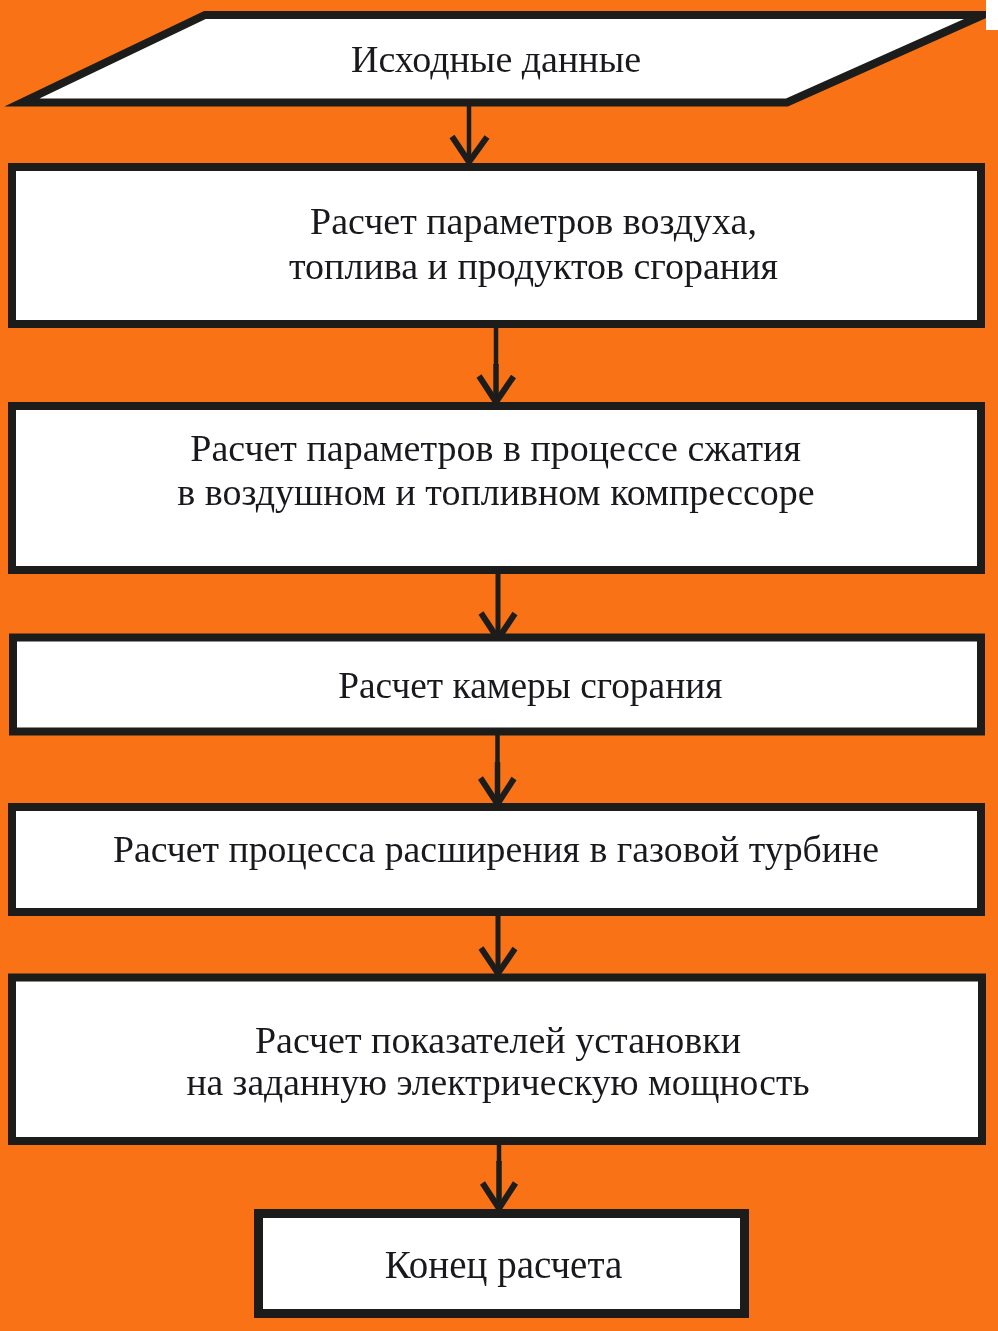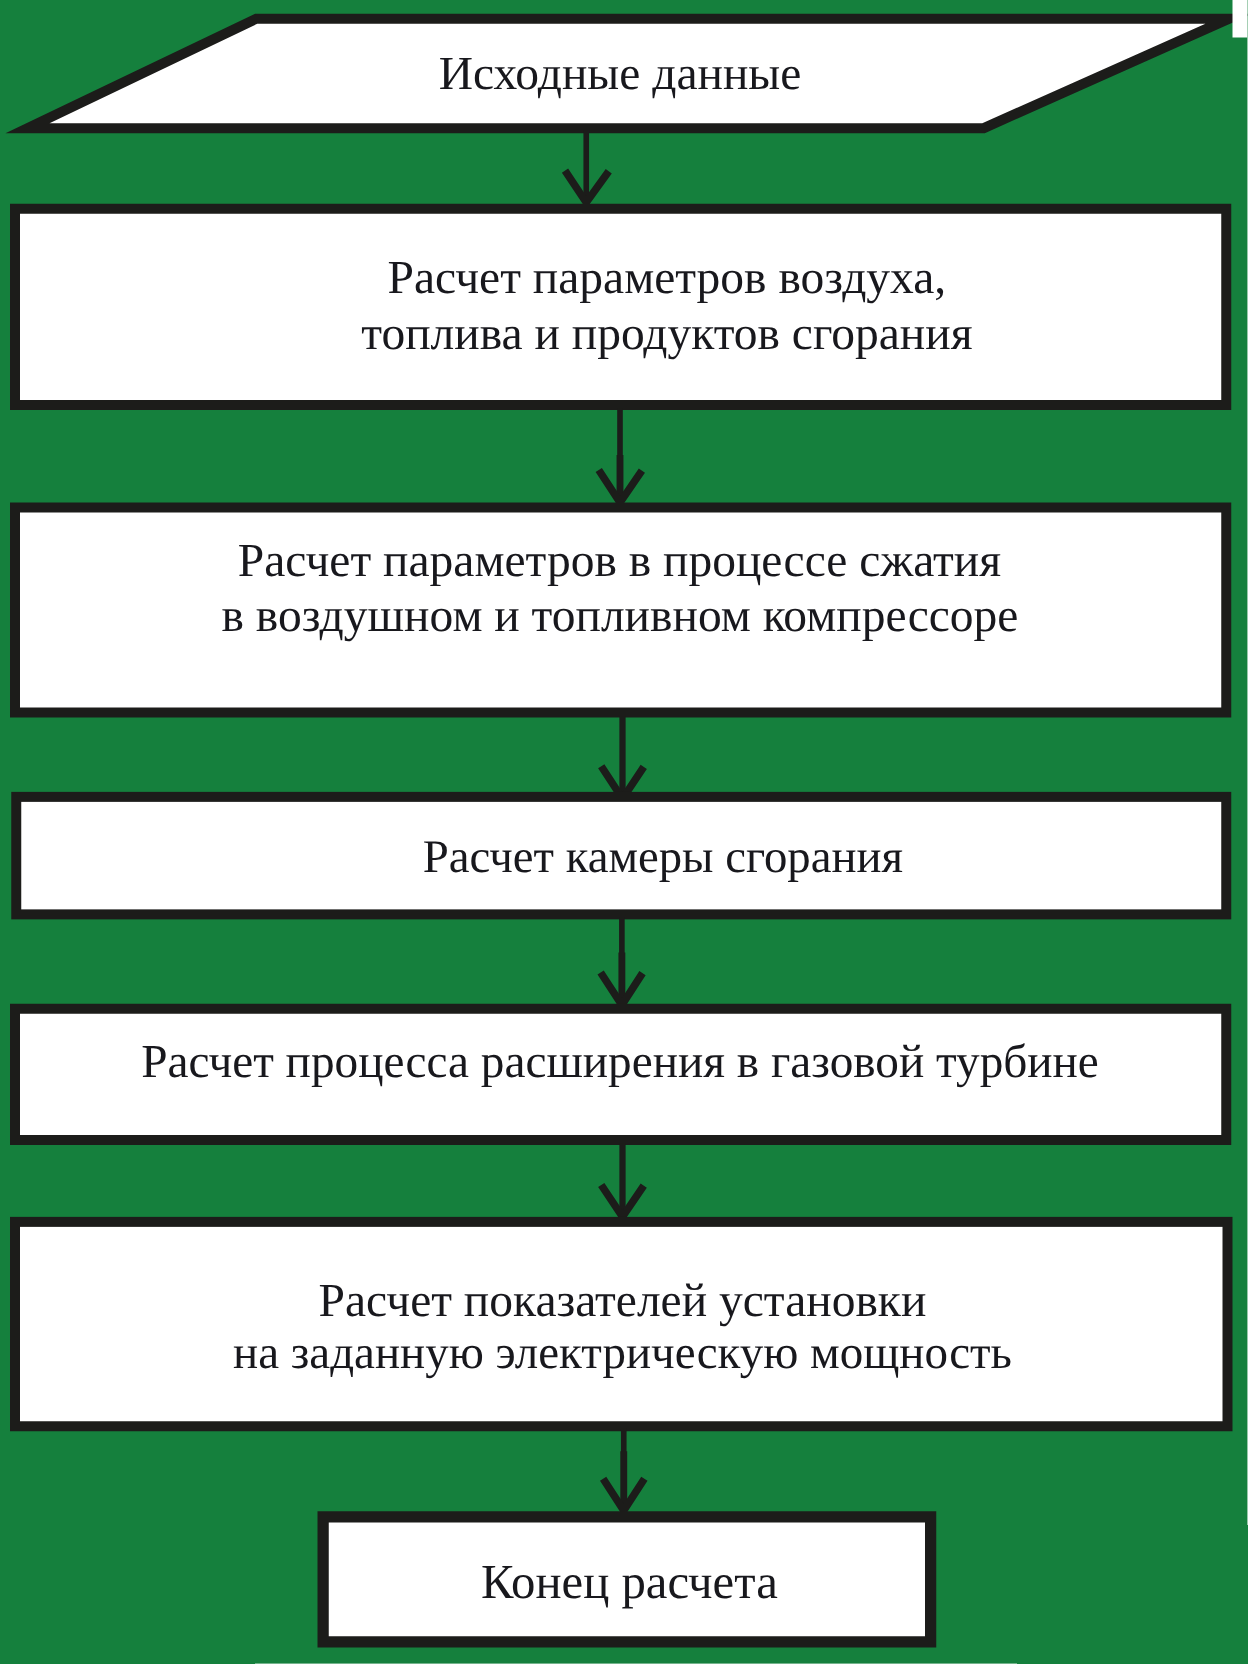--- a/index.html
+++ b/index.html
@@ -1,16 +1,16 @@
 <!DOCTYPE html>
 <html><head>
 <meta charset="utf-8">
 <style>
   html,body{margin:0;padding:0;background:#ffffff;}
-  .wrap{position:relative;width:998px;height:1331px;background:#15803d;overflow:hidden;}
+  .wrap{position:relative;width:998px;height:1331px;background:#f97316;overflow:hidden;}
   text{font-family:"Liberation Serif",serif;font-size:38px;fill:#18181d;}
 </style>
 </head>
 <body>
 <div class="wrap">
 <svg width="998" height="1331" viewBox="0 0 998 1331" xmlns="http://www.w3.org/2000/svg">
 
   <polygon points="205,15 983,15 787,102.5 22,102.5" fill="#ffffff" stroke="#1c1c1a" stroke-width="8" stroke-miterlimit="6"></polygon>
   <rect x="986" y="0" width="12" height="30" fill="#ffffff"></rect>
   <text x="496" y="71.5" text-anchor="middle">Исходные данные</text>

